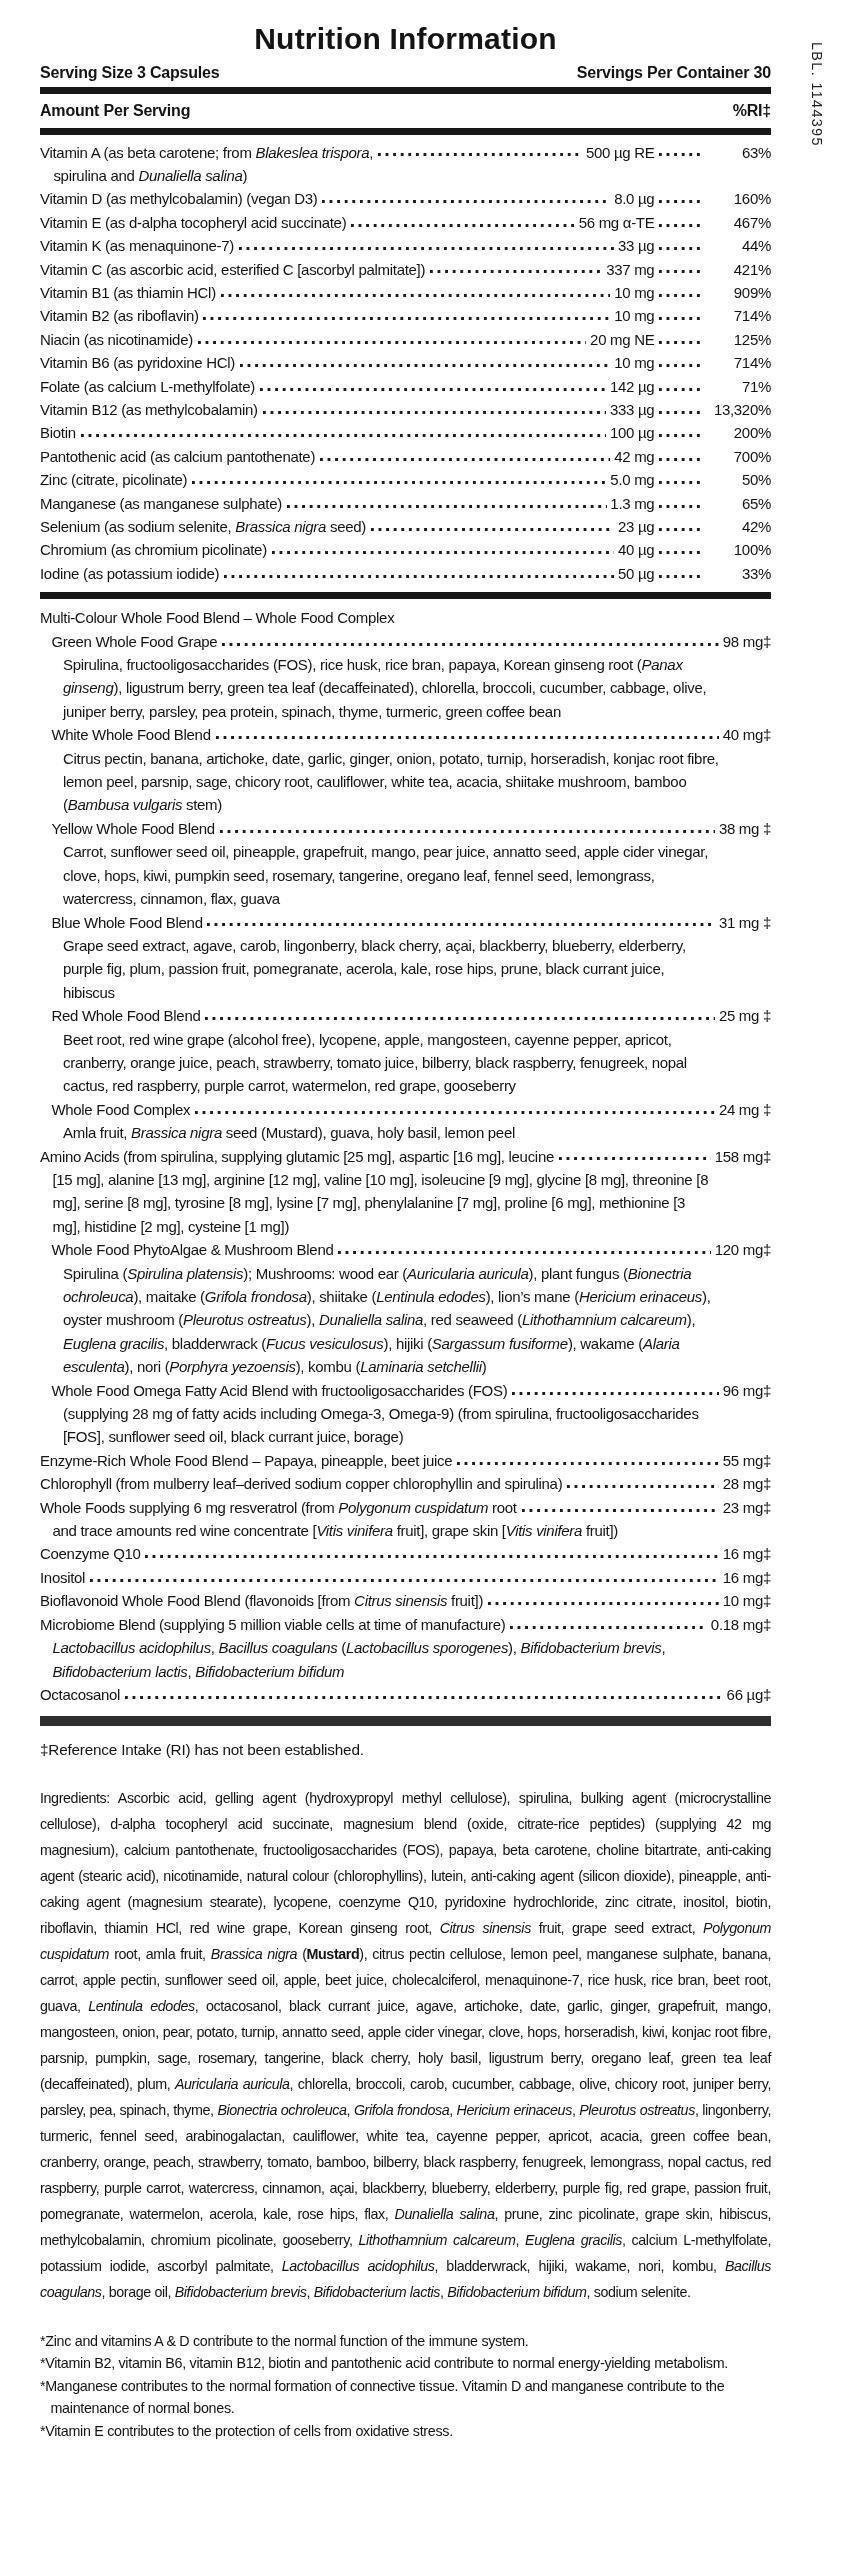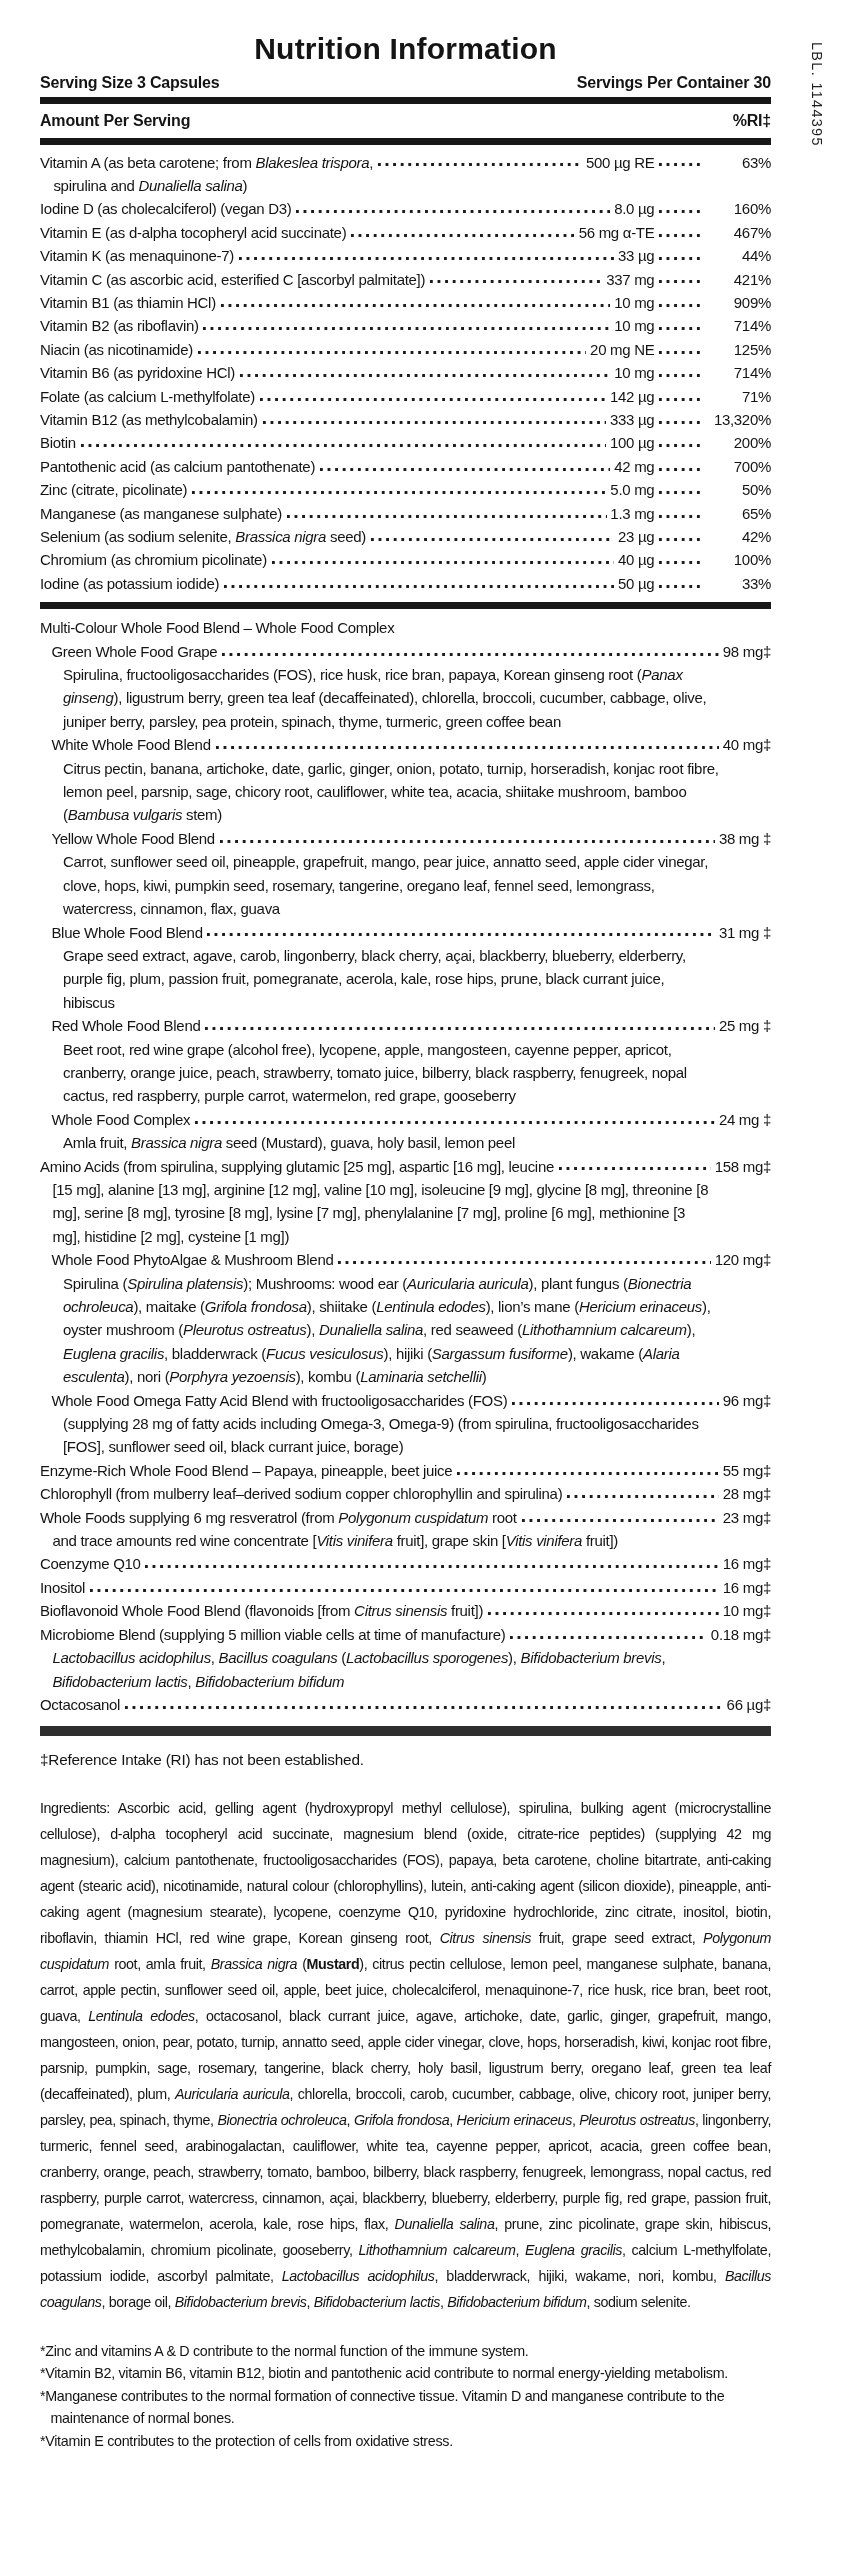--- a/index.html
+++ b/index.html
@@ -3,21 +3,21 @@
 <meta charset="utf-8">
 <style>
   html,body{margin:0;padding:0;background:#ffffff;}
   body{
     width:842px;height:2576px;position:relative;overflow:hidden;
     font-family:"Liberation Sans","DejaVu Sans",sans-serif;
     color:#141414;-webkit-font-smoothing:antialiased;
   }
   .sheet{position:absolute;inset:0;}
   .label{position:absolute;left:40px;top:0;width:731px;letter-spacing:-0.2px;}
-  .title{margin-top:32px;text-align:center;font-size:30px;font-weight:bold;letter-spacing:0.2px;}
+  .title{margin-top:22px;text-align:center;font-size:30px;font-weight:bold;letter-spacing:0.2px;}
   .serving-row{display:flex;justify-content:space-between;align-items:baseline;
     font-size:16px;font-weight:bold;margin-top:7.6px;padding-bottom:5.7px;}
   .bar{height:6.7px;background:#171717;}
   .aps-row{display:flex;justify-content:space-between;align-items:baseline;
     font-size:16px;font-weight:bold;padding:7.6px 0 8.6px;}
   .nutrients{padding:5.7px 0 6.7px;}
   .row{display:flex;align-items:baseline;font-size:15px;line-height:23.4px;letter-spacing:-0.3px;}
   .row .name{white-space:normal;}
   .leader{flex:1 1 auto;min-width:13.4px;margin:0 3.8px;align-self:stretch;
     background-image:radial-gradient(circle at 2.4px 2.4px,#1c1c1c 1.4px,transparent 1.8px);
@@ -69,21 +69,21 @@
     <div class="nutrients" id="nutrients">
         <div class="row">
           <span class="name">Vitamin A (as beta carotene; from <i>Blakeslea trispora</i>,</span>
           <span class="leader"></span>
           <span class="amount">500 µg RE</span>
           <span class="gapdots"></span>
           <span class="ri">63%</span>
         </div>
         <div class="cont">spirulina and <i>Dunaliella salina</i>)</div>
         <div class="row">
-          <span class="name">Iodine D (as cholecalciferol) (vegan D3)</span>
+          <span class="name">Vitamin D (as methylcobalamin) (vegan D3)</span>
           <span class="leader"></span>
           <span class="amount">8.0 µg</span>
           <span class="gapdots"></span>
           <span class="ri">160%</span>
         </div>
         <div class="row">
           <span class="name">Vitamin E (as d-alpha tocopheryl acid succinate)</span>
           <span class="leader"></span>
           <span class="amount">56 mg α-TE</span>
           <span class="gapdots"></span>

